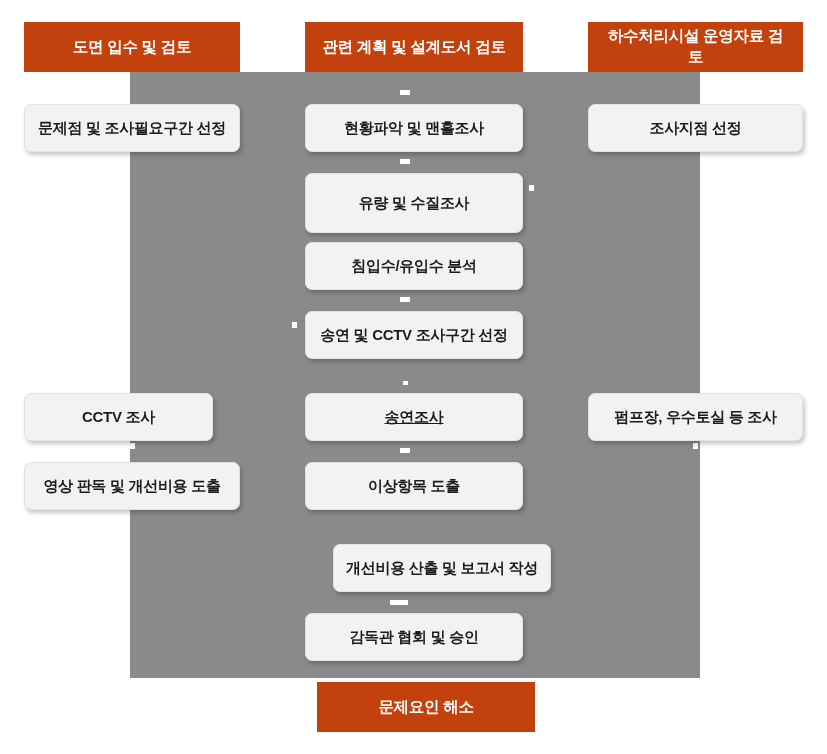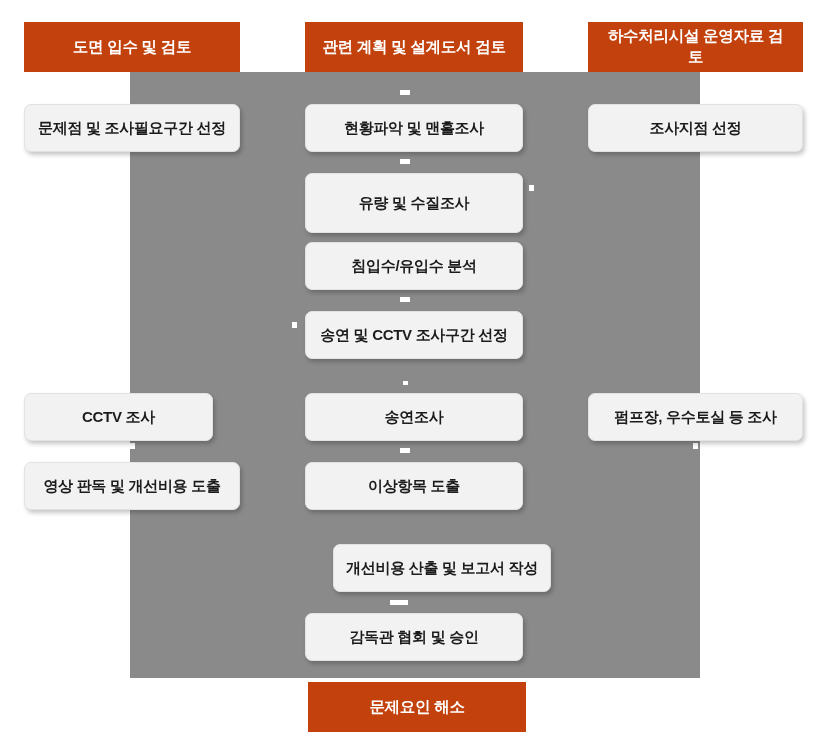--- a/index.html
+++ b/index.html
@@ -127,28 +127,28 @@
   <div class="node" style="left:24px; top:462px; width:216px; height:48px;">영상 판독 및 개선비용 도출</div>
 
   <div class="node" style="left:305px; top:104px; width:218px; height:48px;">현황파악 및 맨홀조사</div>
 
   <div class="node" style="left:305px; top:173px; width:218px; height:60px;">유량 및 수질조사</div>
 
   <div class="node" style="left:305px; top:242px; width:218px; height:48px;">침입수/유입수 분석</div>
 
   <div class="node" style="left:305px; top:311px; width:218px; height:48px;">송연 및 CCTV 조사구간 선정</div>
 
-  <div class="node" style="left:305px; top:393px; width:218px; height:48px;">송연조사</div>
+  <div class="node" style="left:305px; top:393px; width:218px; height:48px;text-decoration:underline;">송연조사</div>
 
   <div class="node" style="left:305px; top:462px; width:218px; height:48px;">이상항목 도출</div>
 
   <div class="node" style="left:305px; top:544px; width:218px; height:48px;margin-left:28px;">개선비용 산출 및 보고서 작성</div>
 
   <div class="node" style="left:305px; top:613px; width:218px; height:48px;">감독관 협회 및 승인</div>
 
   <div class="node" style="left:588px; top:104px; width:215px; height:48px;">조사지점 선정</div>
 
   <div class="node" style="left:588px; top:393px; width:215px; height:48px;">펌프장, 우수토실 등 조사</div>
 
 
-  <div class="teal-box" style="left:308px; top:682px; width:218px; height:50px;">문제요인 해소</div>
+  <div class="teal-box" style="left:317px; top:682px; width:218px; height:50px;">문제요인 해소</div>
 
 </div>
 
 </body></html>

